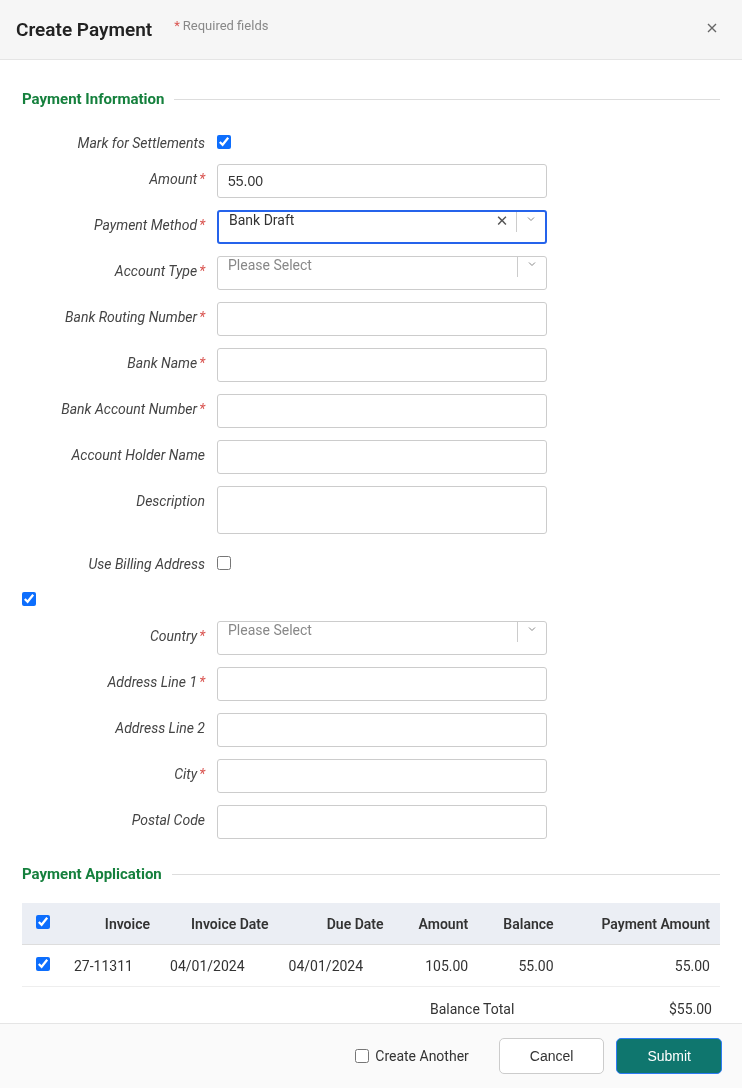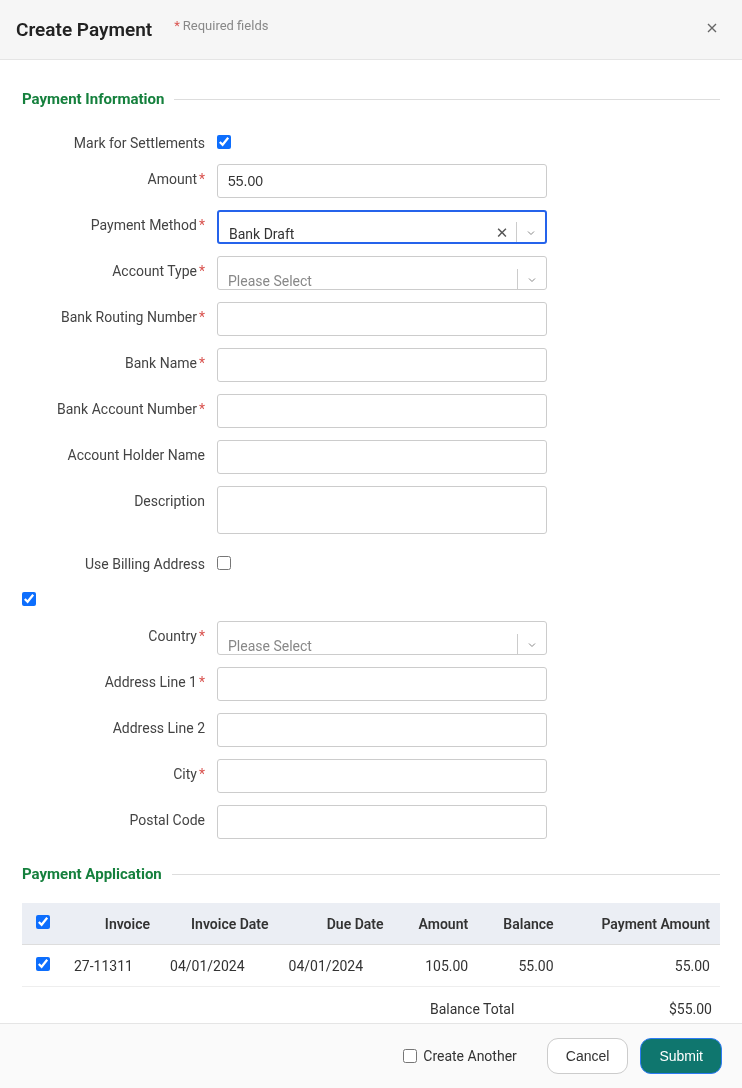--- a/index.html
+++ b/index.html
@@ -74,20 +74,21 @@
     align-items: flex-start;
     margin-bottom: 12px;
   }
   .form-label {
     width: 195px;
     text-align: right;
     padding-right: 12px;
     padding-top: 7px;
     font-size: 14px;
     color: #444;
+    font-style: italic;
   }
   .form-label .req { color: #d9534f; margin-left: 2px; }
   .form-control-wrap {
     width: 330px;
   }
   .form-control {
     width: 100%;
     height: 34px;
     border: 1px solid #ccc;
     border-radius: 3px;
@@ -101,21 +102,21 @@
     margin-top: 7px;
   }
   input[type="checkbox"] {
     width: 14px; height: 14px;
     accent-color: #0d6efd;
   }
 
   .select-wrap {
     position: relative;
     display:flex;
-    align-items:flex-end;
+    align-items:flex-start;
     border: 1px solid #ccc;
     border-radius: 3px;
     height: 34px;
     background:#fff;
   }
   .select-wrap.focused { border: 2px solid #2563eb; }
   .select-text {
     flex:1;
     padding: 0 10px;
     font-size:14px;
@@ -174,22 +175,22 @@
   }
   .footer-check {
     display:flex;
     align-items:center;
     gap:6px;
     margin-right:18px;
     color:#333;
   }
   .btn {
     height:36px;
-    padding:0 18px;
-    border-radius:11px;
+    padding:0 30px;
+    border-radius:5px;
     font-size:14px;
     cursor:pointer;
   }
   .btn-default {
     background:#fff;
     border:1px solid #ccc;
     color:#333;
   }
   .btn-primary {
     background:#0f766e;

